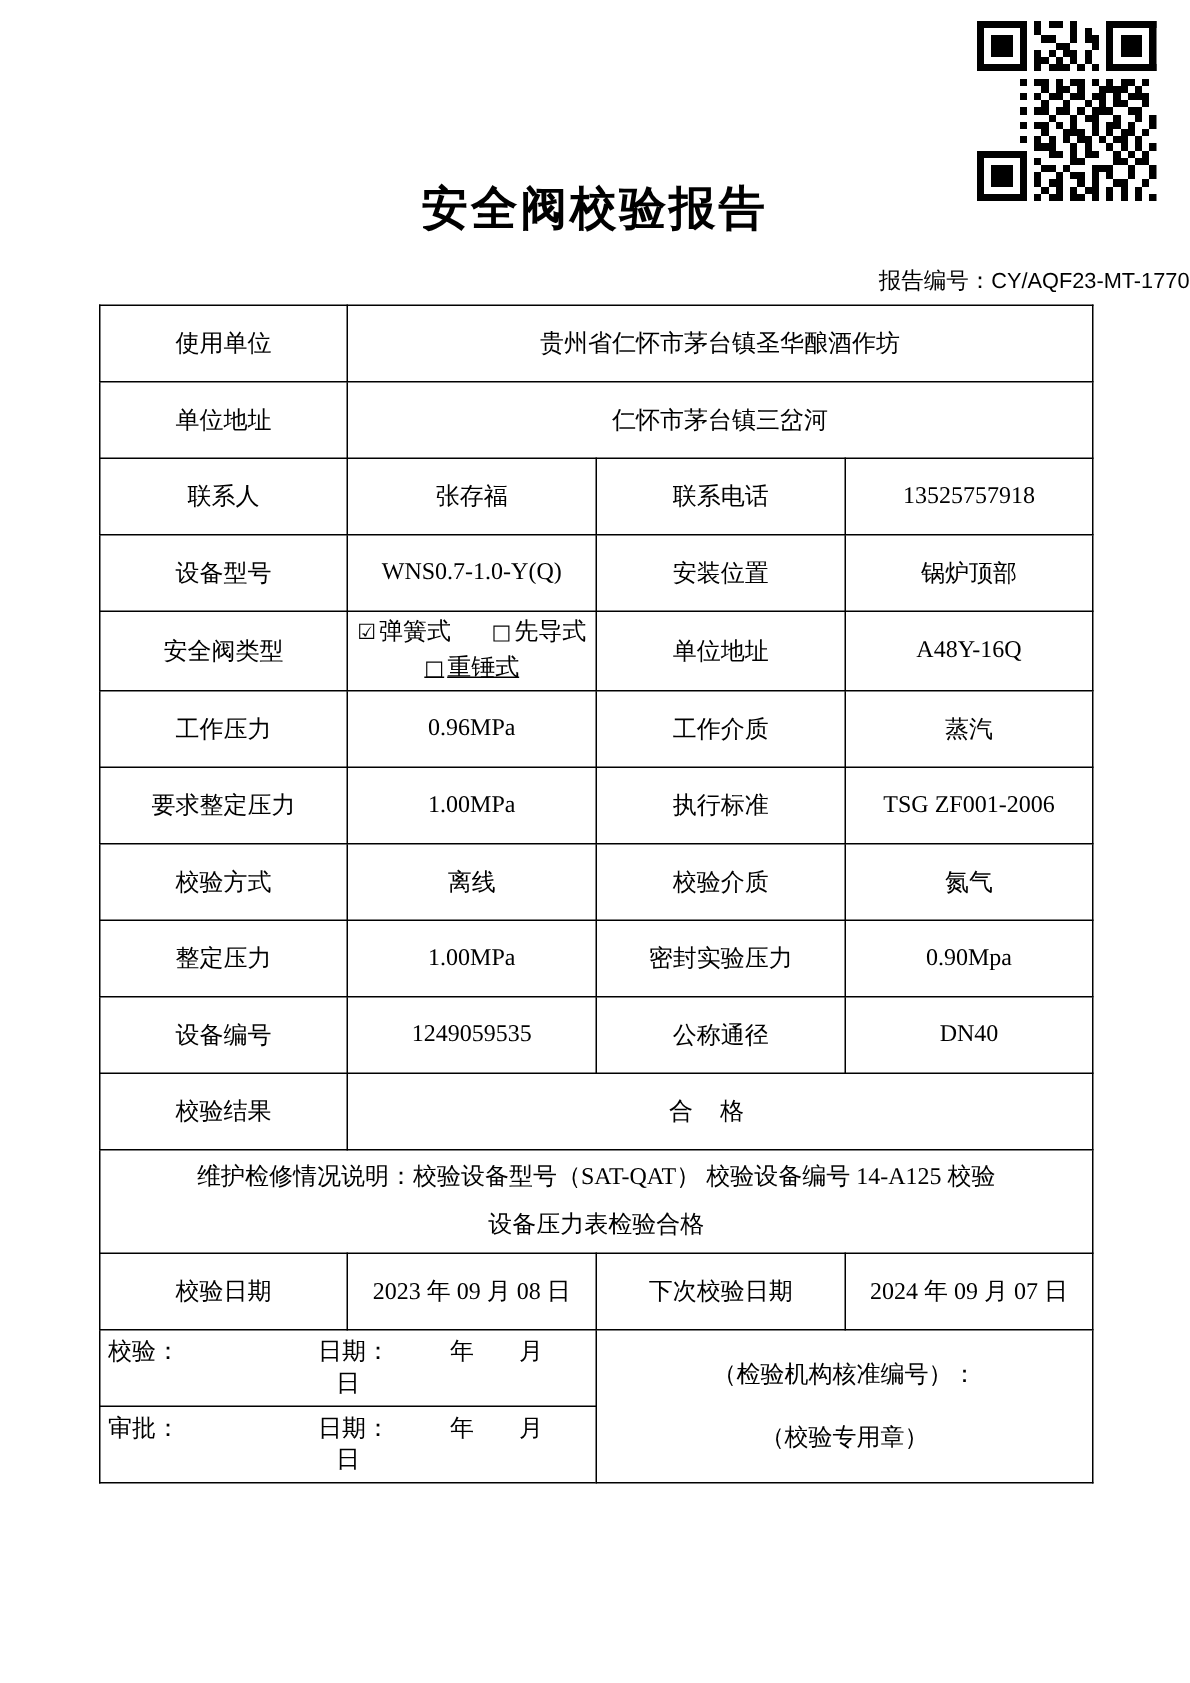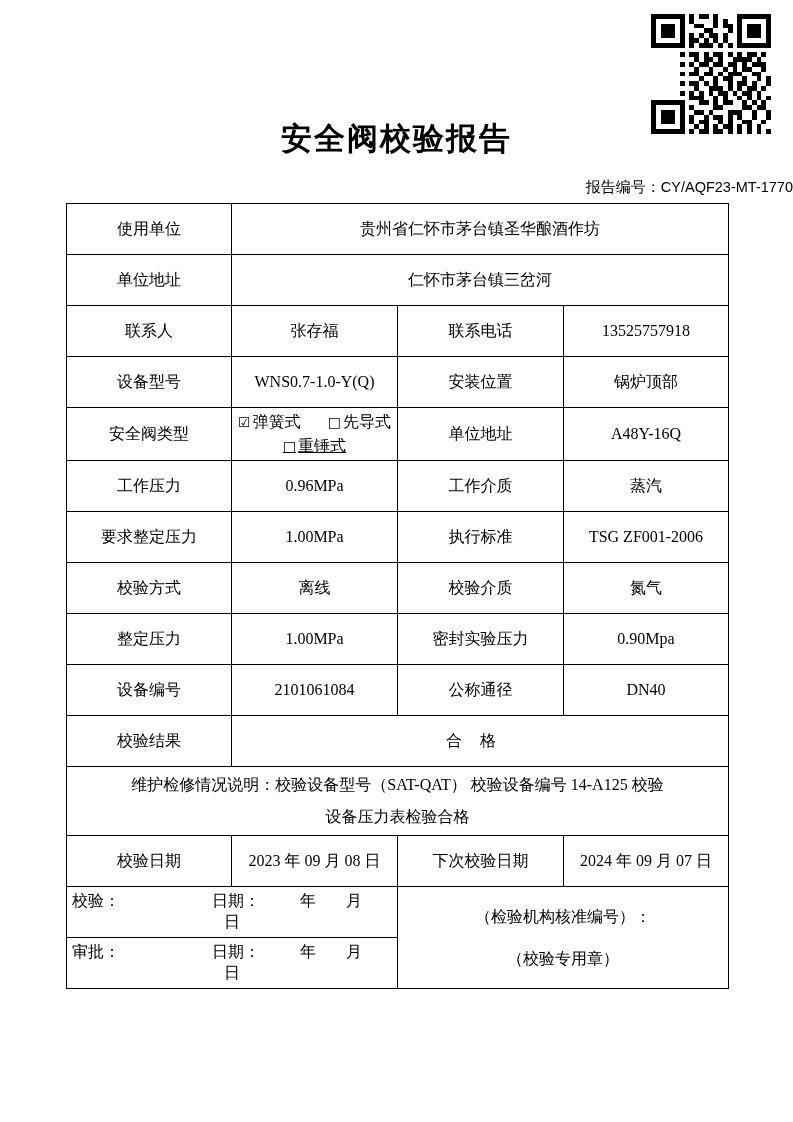--- a/index.html
+++ b/index.html
@@ -363,21 +363,21 @@
         <td class="cn-val">氮气</td>
       </tr>
       <tr>
         <td>整定压力</td>
         <td class="val">1.00MPa</td>
         <td>密封实验压力</td>
         <td class="val">0.90Mpa</td>
       </tr>
       <tr>
         <td>设备编号</td>
-        <td class="val">2101061084</td>
+        <td class="val">1249059535</td>
         <td>公称通径</td>
         <td class="val">DN40</td>
       </tr>
       <tr>
         <td>校验结果</td>
         <td colspan="3" class="result-val">合格</td>
       </tr>
       <tr>
         <td colspan="4" class="notes-cell">
           <div>维护检修情况说明：校验设备型号（SAT-QAT）  校验设备编号 14-A125  校验</div>

